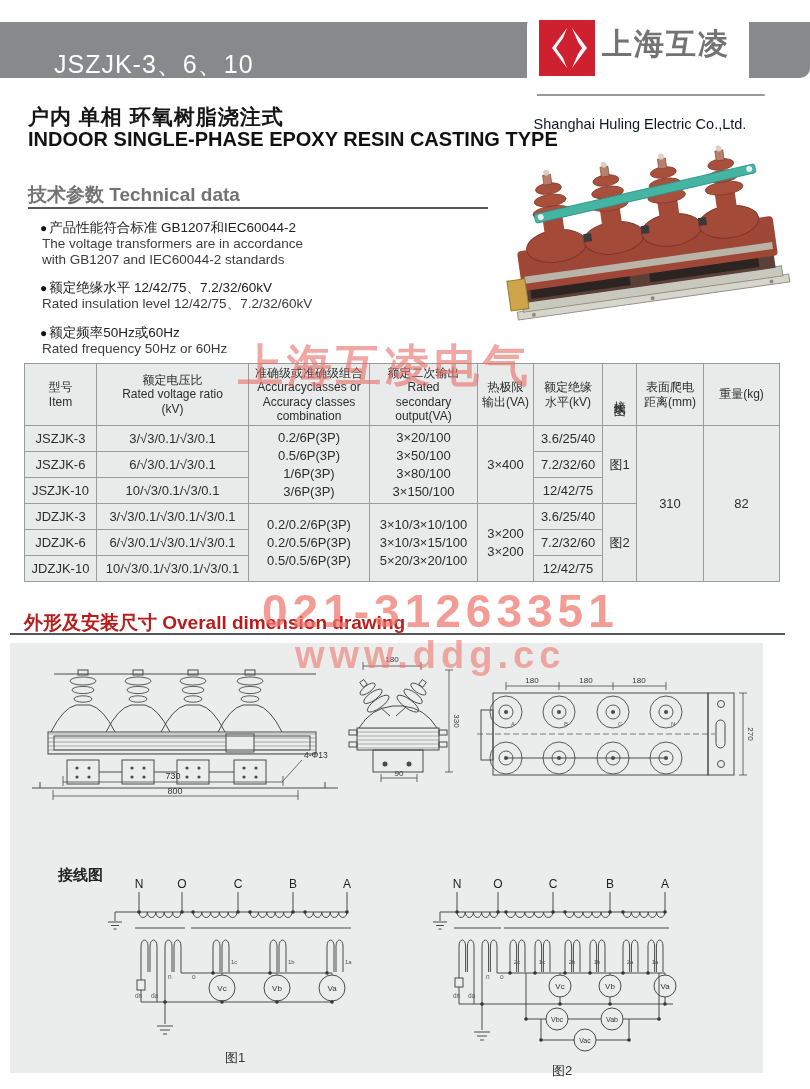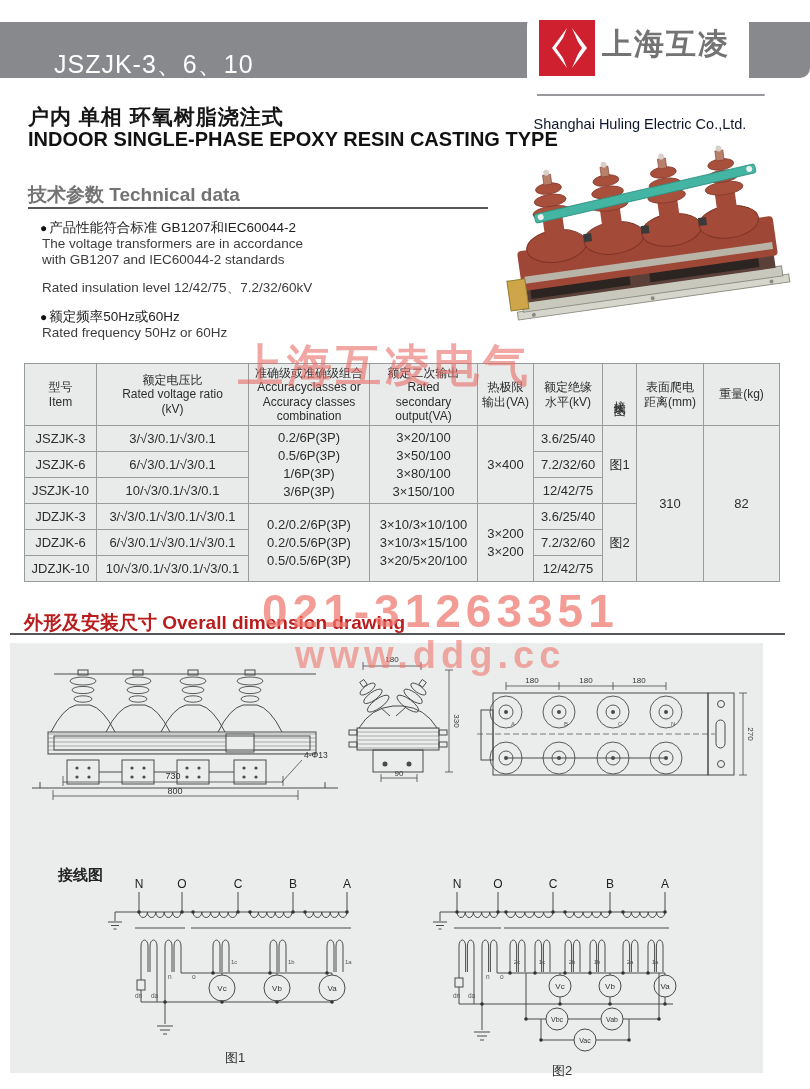--- a/index.html
+++ b/index.html
@@ -80,20 +80,21 @@
 
   <div class="tech-title">技术参数  Technical data</div>
   <div class="tech-rule"></div>
   <div class="bullets">
     <div class="bullet">
       <div class="cn"><span class="dot">●</span><span>产品性能符合标准 GB1207和IEC60044-2</span></div>
       <div class="en">The voltage transformers are in accordance</div>
       <div class="en">with GB1207 and IEC60044-2 standards</div>
     </div>
     <div class="bullet">
+      <div class="cn"><span class="dot">●</span><span>额定绝缘水平 12/42/75、7.2/32/60kV</span></div>
       <div class="en">Rated insulation level 12/42/75、7.2/32/60kV</div>
     </div>
     <div class="bullet">
       <div class="cn"><span class="dot">●</span><span>额定频率50Hz或60Hz</span></div>
       <div class="en">Rated frequency 50Hz or 60Hz</div>
     </div>
   </div>
 
   <svg class="photo" viewBox="0 0 310 205">
     <g transform="rotate(-8 155 110)">
@@ -248,21 +249,21 @@
         <td>JDZJK-3</td>
         <td>3/√3/0.1/√3/0.1/√3/0.1</td>
         <td class="mline" rowspan="3">
           <div>0.2/0.2/6P(3P)</div>
             <div>0.2/0.5/6P(3P)</div>
             <div>0.5/0.5/6P(3P)</div>
         </td>
         <td class="mline" rowspan="3">
           <div>3×10/3×10/100</div>
             <div>3×10/3×15/100</div>
-            <div>3×20/5×20/100</div>
+            <div>5×20/3×20/100</div>
         </td>
         <td class="mline" rowspan="3">
           <div>3×200</div>
             <div>3×200</div>
         </td>
         <td>3.6/25/40</td>
         <td rowspan="3">图2</td>
       </tr>
       <tr>
         <td>JDZJK-6</td>

